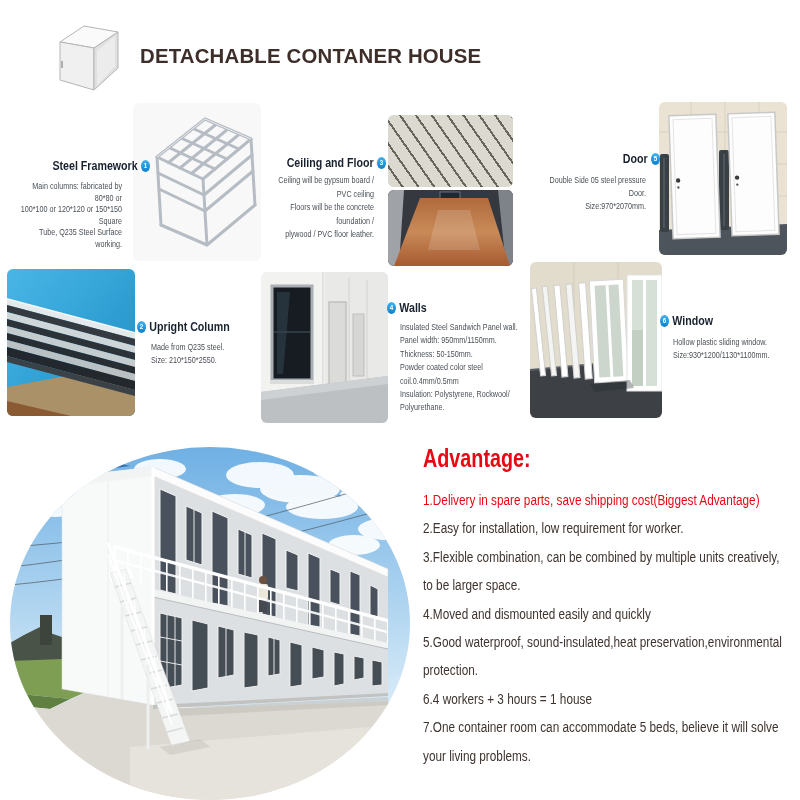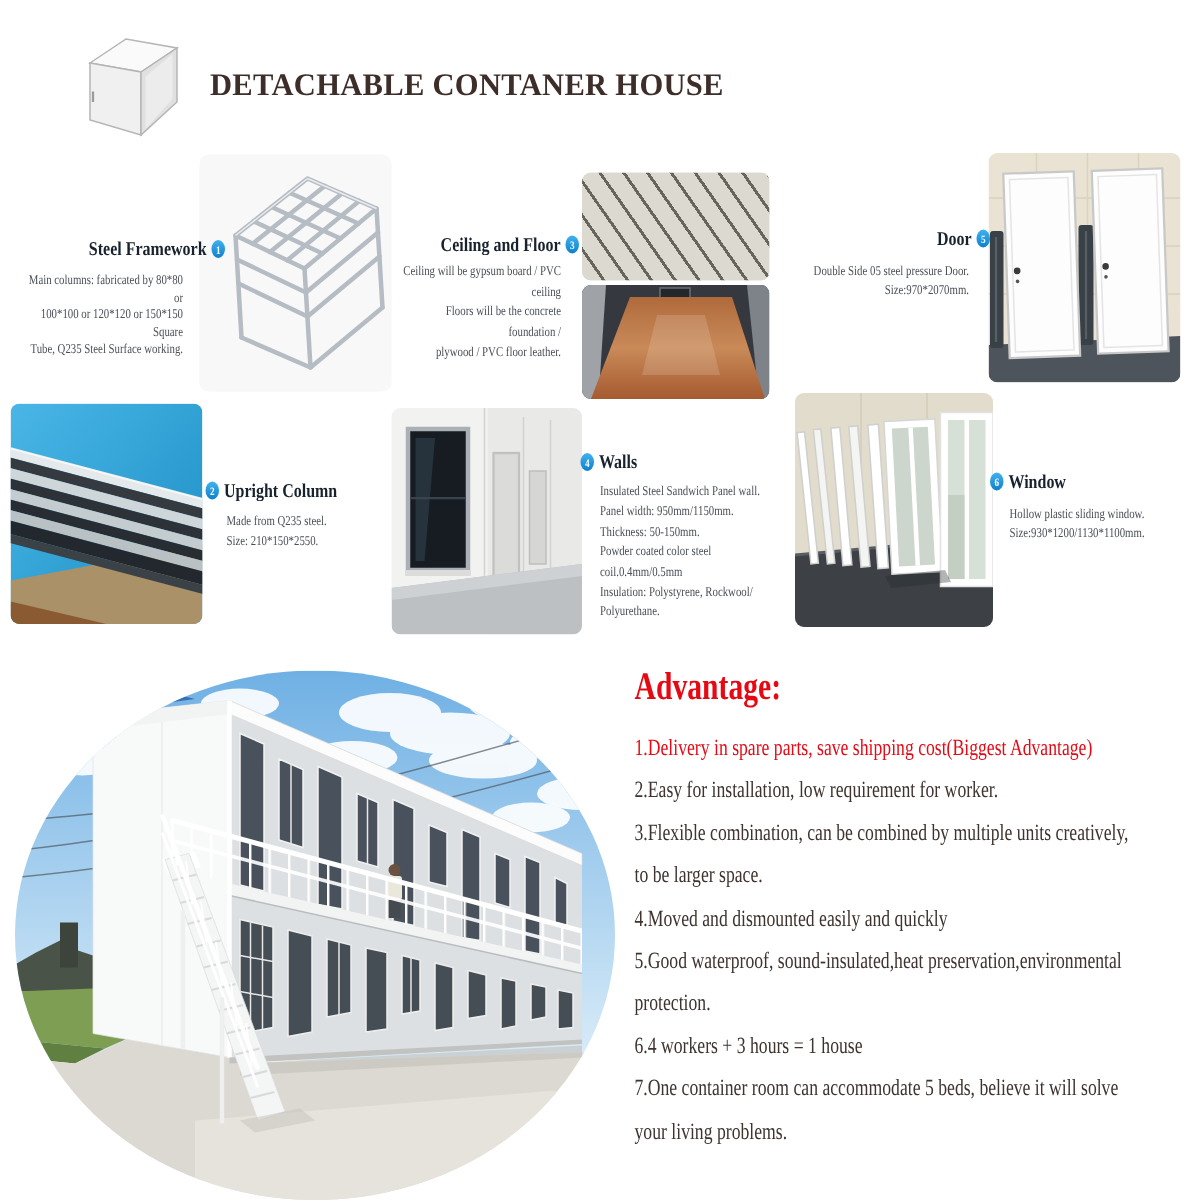--- a/index.html
+++ b/index.html
@@ -1,17 +1,17 @@
 <!DOCTYPE html>
 <html><head>
 <meta charset="utf-8">
 <style>
   html,body{margin:0;padding:0;background:#fff;}
   .page{position:relative;width:800px;height:800px;background:#ffffff;overflow:hidden;
-        font-family:Liberation Serif, serif;}
+        font-family:Liberation Sans, sans-serif;}
 
   
   .hdr-icon{position:absolute;left:50px;top:16px;width:80px;height:82px;}
   .hdr-title{position:absolute;left:140px;top:44px;font-size:21px;font-weight:bold;
              color:#3e2e29;letter-spacing:.2px;transform:scaleX(.97);transform-origin:0 0;white-space:nowrap;}
 
   
   .img{position:absolute;border-radius:6px;overflow:hidden;background:#f7f7f7;}
   .img svg{display:block;}
   .head{position:absolute;display:flex;align-items:center;gap:4px;font-weight:bold;

